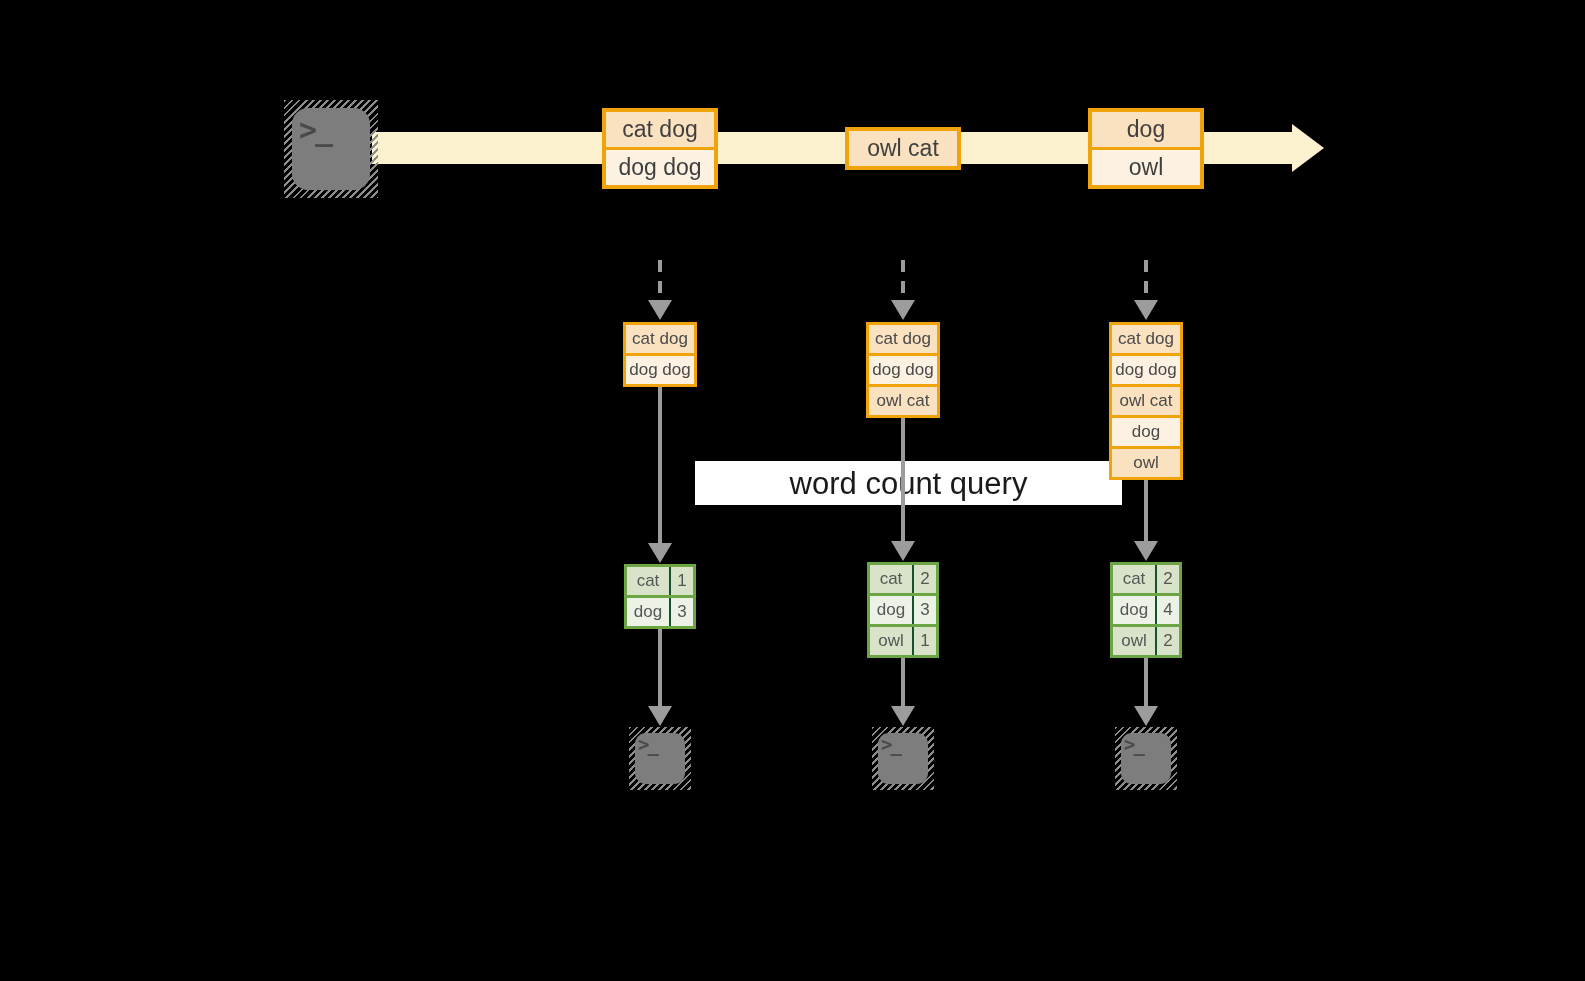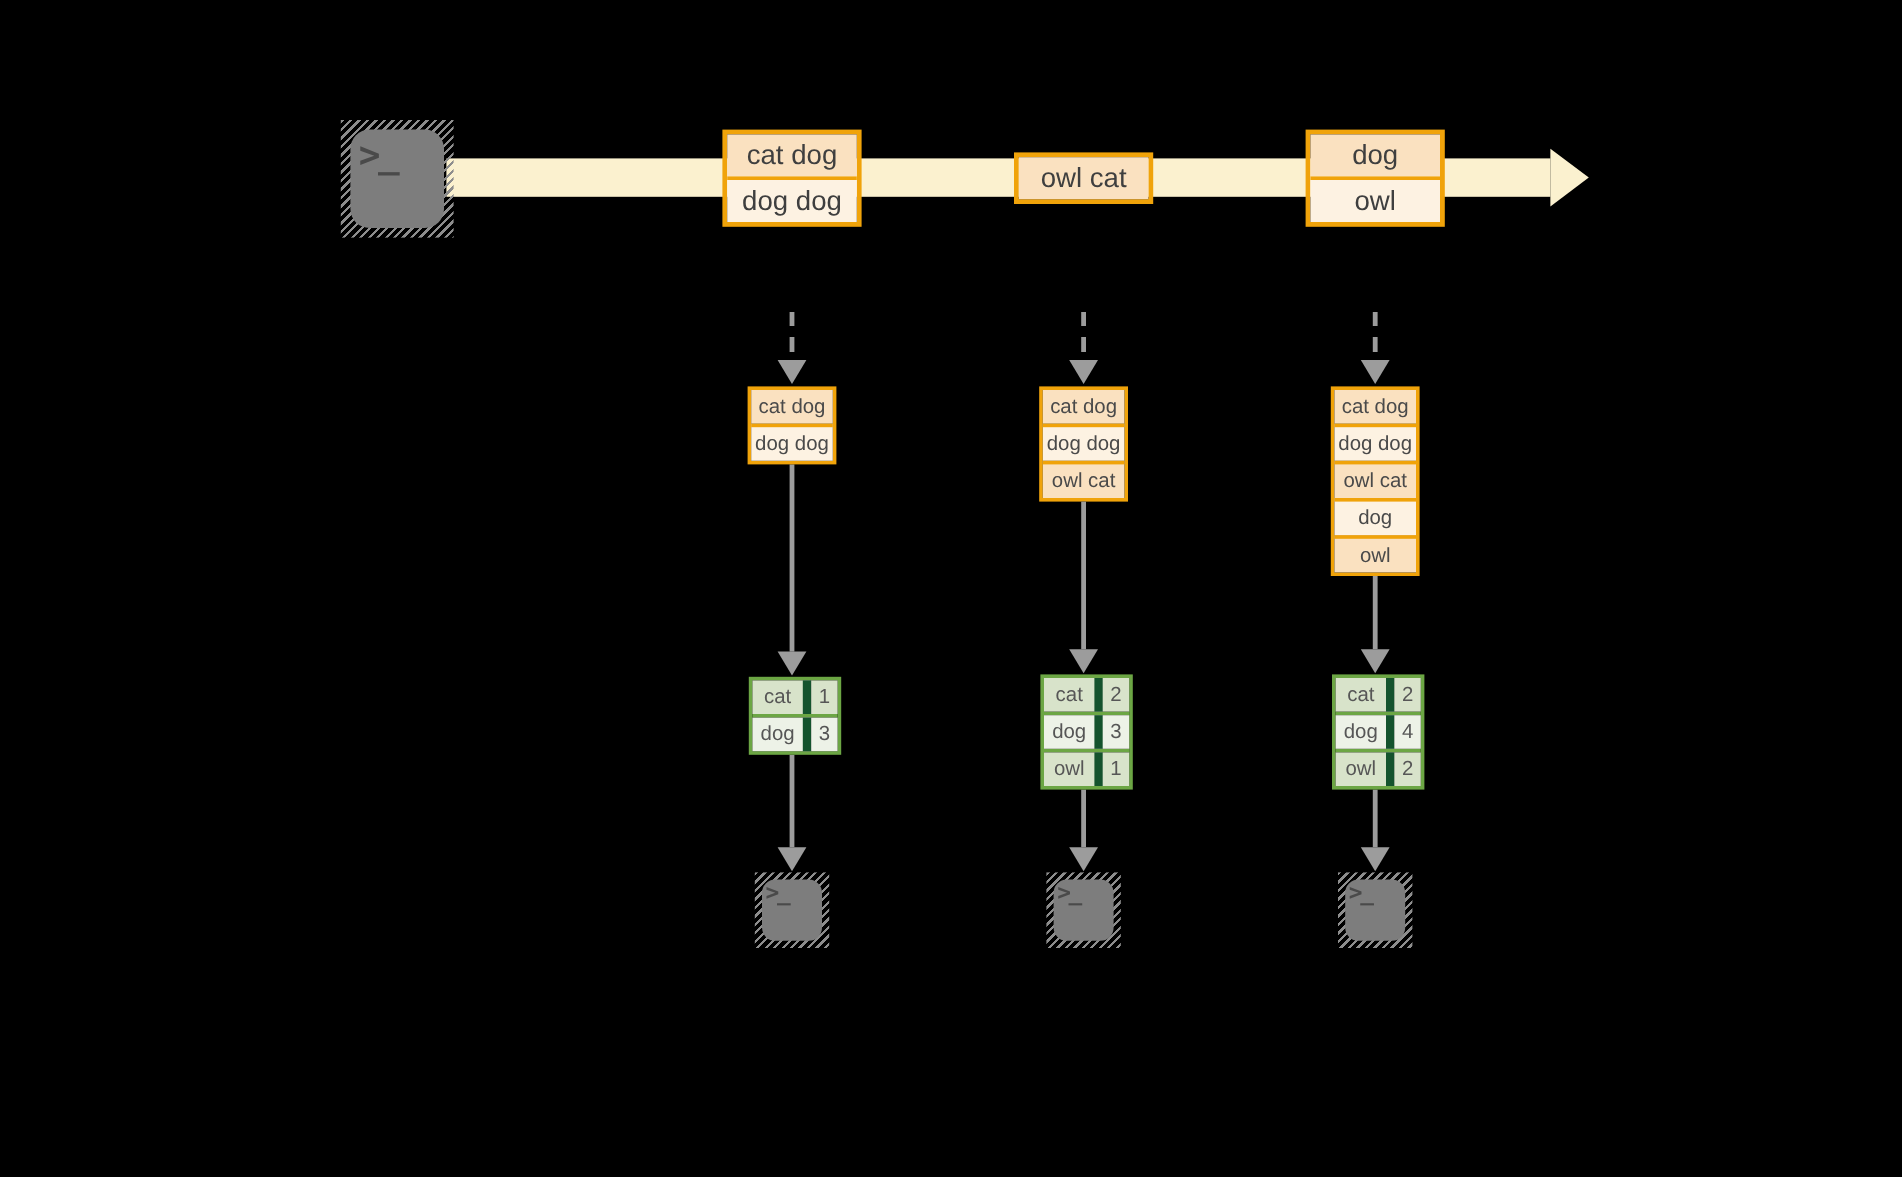--- a/index.html
+++ b/index.html
@@ -43,21 +43,21 @@
 
   
   .banner{position:absolute;left:695px;top:461px;width:427px;height:44px;background:#FFFFFF;
     z-index:2;text-align:center;line-height:45px;font-size:31px;color:#1a1a1a;}
 
   
   .gtable{position:absolute;z-index:3;border:3px solid #6CA644;}
   .grow{display:flex;}
   .grow + .grow{border-top:3px solid #6CA644;}
   .gword{width:42px;height:28px;line-height:28px;text-align:center;font-size:17px;color:#565656;
-    border-right:7px solid #14532d;}
+    border-right:2px solid #14532d;}
   .gnum{width:22px;height:28px;line-height:28px;text-align:center;font-size:17px;color:#565656;}
   .grow:nth-child(odd) .gword,.grow:nth-child(odd) .gnum{background:#D8E3CA;}
   .grow:nth-child(even) .gword,.grow:nth-child(even) .gnum{background:#EDF2E7;}
 
   
   .dashline{position:absolute;width:4px;z-index:2;
     background:repeating-linear-gradient(to bottom,#9C9C9C 0 12px,rgba(0,0,0,0) 12px 21px);}
   .vline{position:absolute;width:4px;background:#9C9C9C;z-index:2;}
   .vline.over{z-index:3;}
   .ahead{position:absolute;width:0;height:0;z-index:3;
@@ -107,20 +107,21 @@
     <div class="srow">owl cat</div>
   </div>
   <div class="stack" style="left:1109px;top:322px">
     <div class="srow">cat dog</div>
     <div class="srow">dog dog</div>
     <div class="srow">owl cat</div>
     <div class="srow">dog</div>
     <div class="srow">owl</div>
   </div>
 
+  <div class="banner">word count query</div>
 
   <div class="vline" style="left:658px;top:387px;height:156px"></div>
   <div class="ahead" style="left:648px;top:543px"></div>
   <div class="vline over" style="left:901px;top:418px;height:123px"></div>
   <div class="ahead" style="left:891px;top:541px"></div>
   <div class="vline" style="left:1144px;top:480px;height:61px"></div>
   <div class="ahead" style="left:1134px;top:541px"></div>
 
   <div class="gtable" style="left:624px;top:564px">
     <div class="grow">

